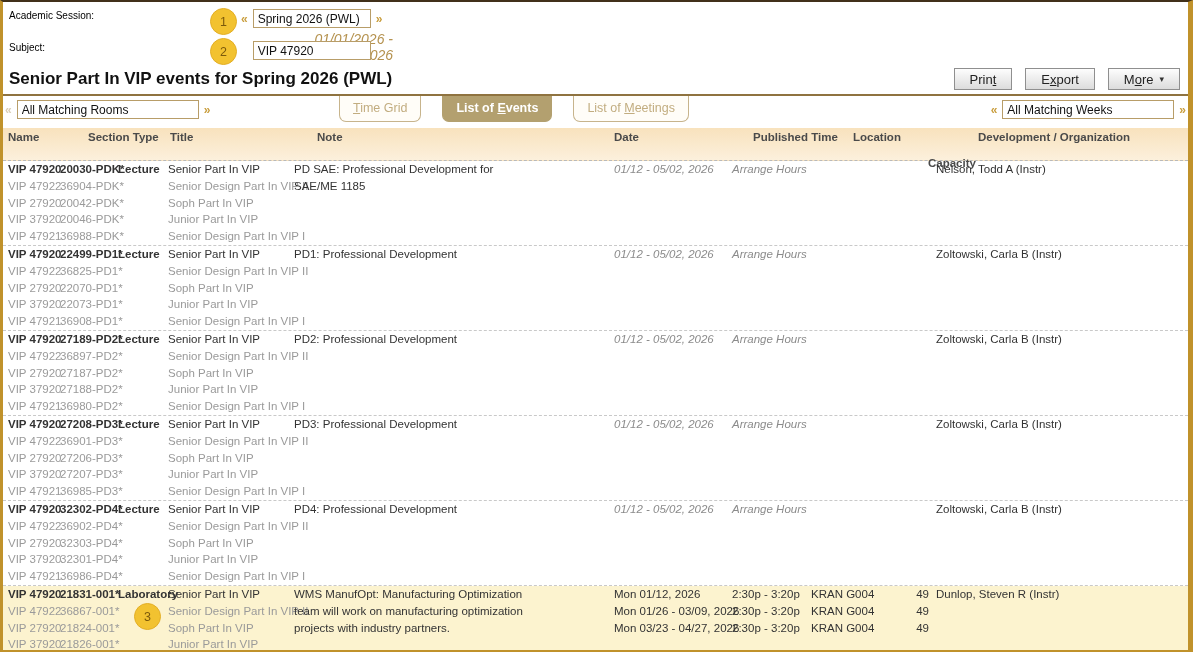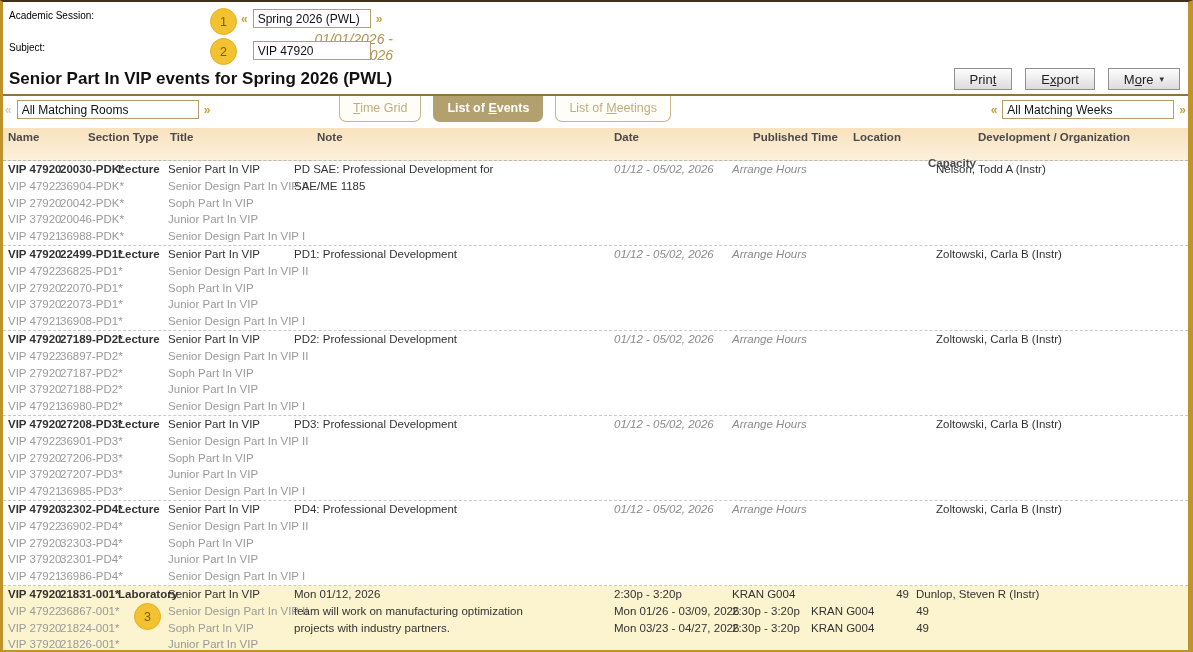--- a/index.html
+++ b/index.html
@@ -45,21 +45,21 @@
     background:linear-gradient(180deg,#fdfdfd,#dcdcdc);
     border:1px solid #8f8f8f; border-radius:0; cursor:pointer;
     font-family:"Liberation Sans", sans-serif; display:flex; align-items:center;
   }
   .key { text-decoration:underline; }
   .caret { font-size:9px; margin-left:6px; color:#333; }
   
   .filterbar { position:relative; height:34px; border-top:2px solid #8f7340; background:#fff; }
   .grp-rooms { left:2px; top:4px; } .grp-weeks { right:2px; top:4px; }
   .grp-rooms .txtinput { width:182px; } .grp-weeks .txtinput { width:172px; }
-  .tabs { position:absolute; left:336px; top:0; display:flex; gap:12px;align-items:flex-end; }
+  .tabs { position:absolute; left:336px; top:0; display:flex; gap:21px;align-items:flex-end; }
   .tab {
     padding:5px 13px 6px; font-size:12.5px; color:#c2ad80; background:#fffdf8;
     border:1px solid #c7b48c; border-top:none; border-radius:0 0 7px 7px;
     cursor:pointer; white-space:nowrap;
   }
   .tab.active { background:#b3a06f; color:#fff; font-weight:bold; border-color:#b3a06f; }
   
   .thead {
     position:relative; height:33px;
     background:linear-gradient(180deg,#f8e2bd,#fcf0dc);
@@ -476,20 +476,21 @@
           <div class="cell c-cap"></div>
           <div class="cell c-inst"></div>
         </div>
       </div>
       <div class="group highlight">
         <div class="row primary">
           <div class="cell c-name">VIP 47920</div>
           <div class="cell c-sec">21831-001*</div>
           <div class="cell c-type">Laboratory</div>
           <div class="cell c-title">Senior Part In VIP</div>
+          <div class="cell c-note">WMS ManufOpt: Manufacturing Optimization</div>
           <div class="cell c-date">Mon 01/12, 2026</div>
           <div class="cell c-time">2:30p - 3:20p</div>
           <div class="cell c-loc">KRAN G004</div>
           <div class="cell c-cap">49</div>
           <div class="cell c-inst">Dunlop, Steven R (Instr)</div>
         </div>
         <div class="row">
           <div class="cell c-name">VIP 47922</div>
           <div class="cell c-sec">36867-001*</div>
           <div class="cell c-type"></div>

